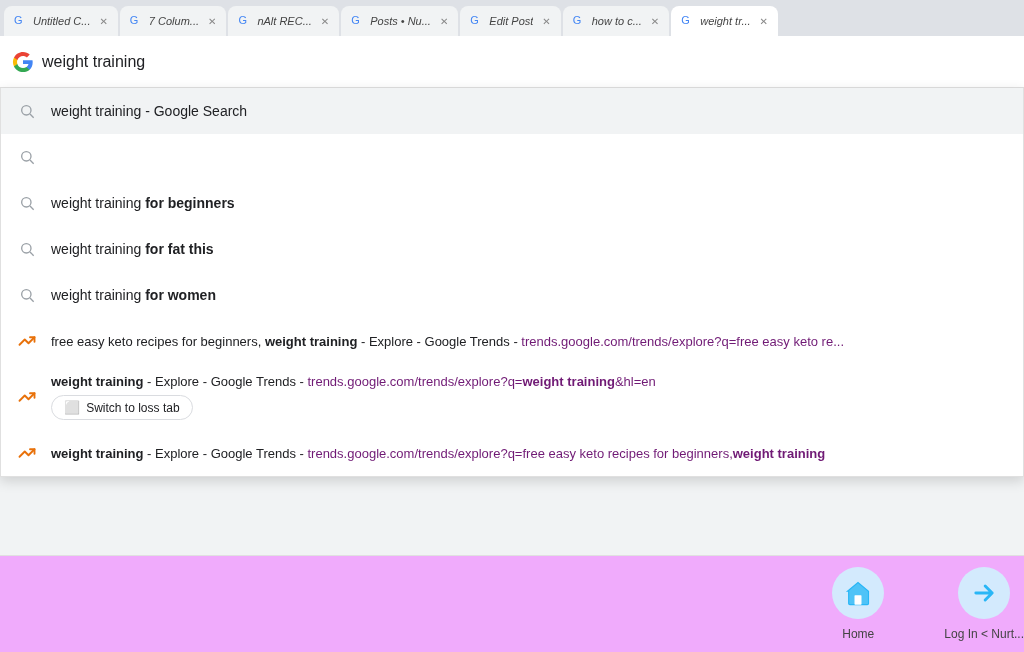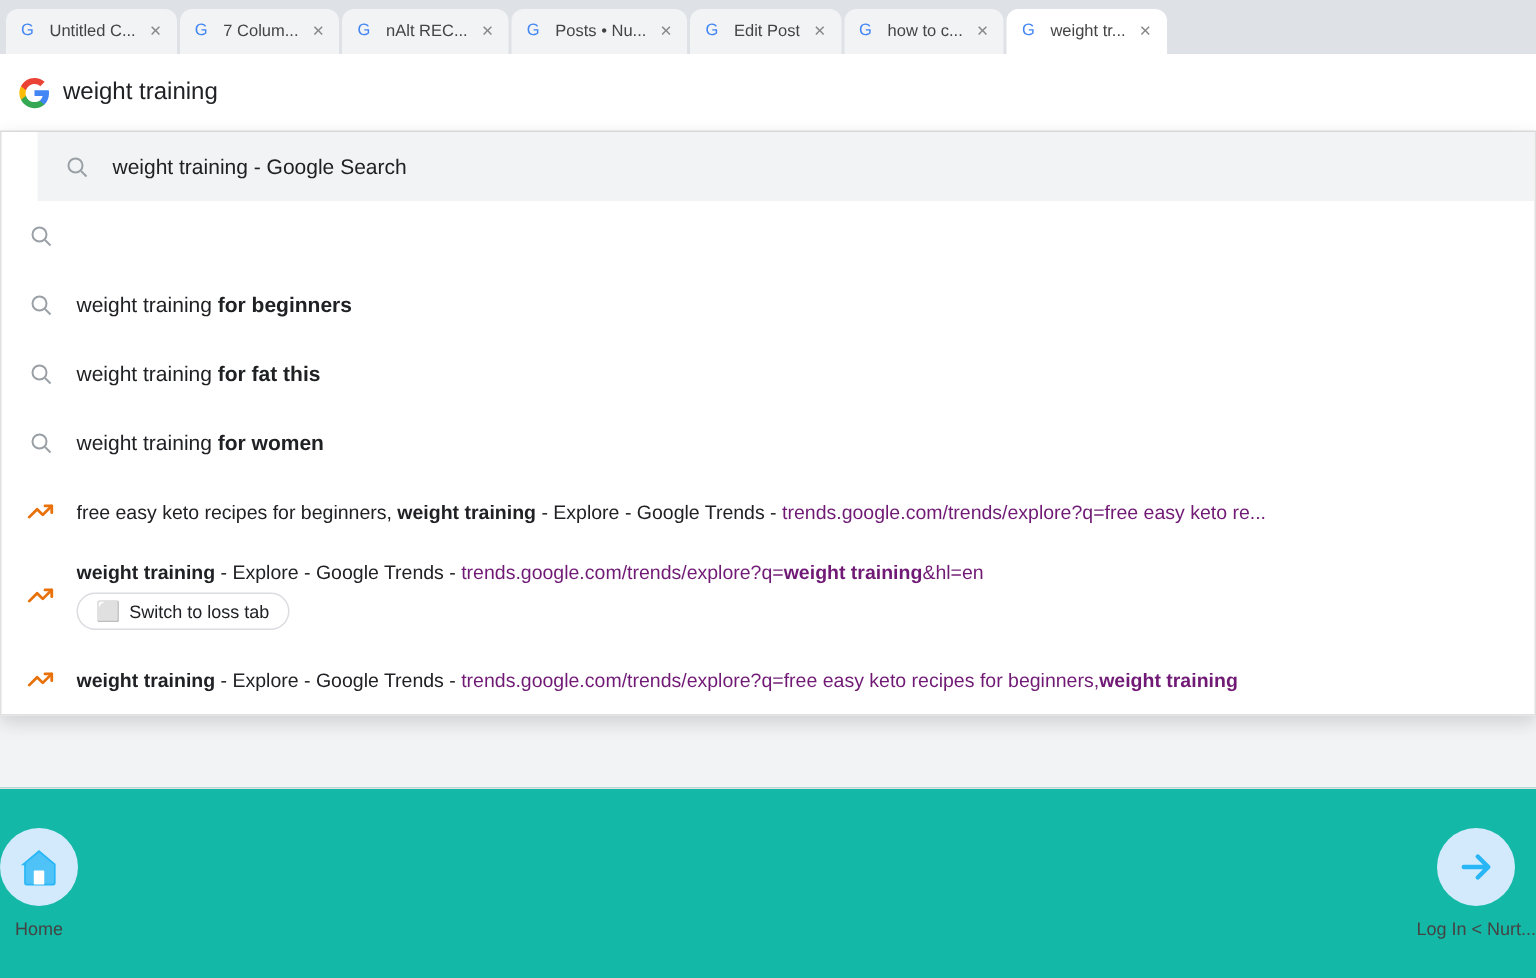--- a/index.html
+++ b/index.html
@@ -52,20 +52,21 @@
       font-size: 10px;
       color: #888;
       margin-left: 4px;
       flex-shrink: 0;
     }
     .tab-label {
       overflow: hidden;
       text-overflow: ellipsis;
       white-space: nowrap;
       flex: 1;
+      font-style: italic;
     }
 
     
     .address-bar-container {
       height: 52px;
       background: #fff;
       display: flex;
       align-items: center;
       padding: 0 12px;
       border-bottom: 1px solid #e0e0e0;
@@ -109,21 +110,20 @@
 
     .dropdown-item {
       display: flex;
       align-items: center;
       padding: 10px 16px;
       cursor: pointer;
       min-height: 46px;
     }
     .dropdown-item.highlighted {
       background: #f1f3f4;
-      margin-left: 24px;
     }
     .dropdown-item-icon {
       width: 20px;
       margin-right: 14px;
       flex-shrink: 0;
       display: flex;
       align-items: center;
       justify-content: center;
     }
 
@@ -179,25 +179,25 @@
       flex-wrap: nowrap;
       gap: 0;
     }
 
     
     .bottom-bar {
       position: absolute;
       bottom: 0;
       left: 0;
       right: 0;
-      height: 127px;
-      background: #14b8a6;
-      display: flex;
-      align-items: center;
-      justify-content: space-between;
+      height: 97px;
+      background: #f0abfc;
+      display: flex;
+      align-items: center;
+      justify-content: flex-end;
       gap: 60px;
       border-top: 1px solid #e0e0e0;
     }
 
     .bottom-icon-item {
       display: flex;
       flex-direction: column;
       align-items: center;
       gap: 8px;
     }

